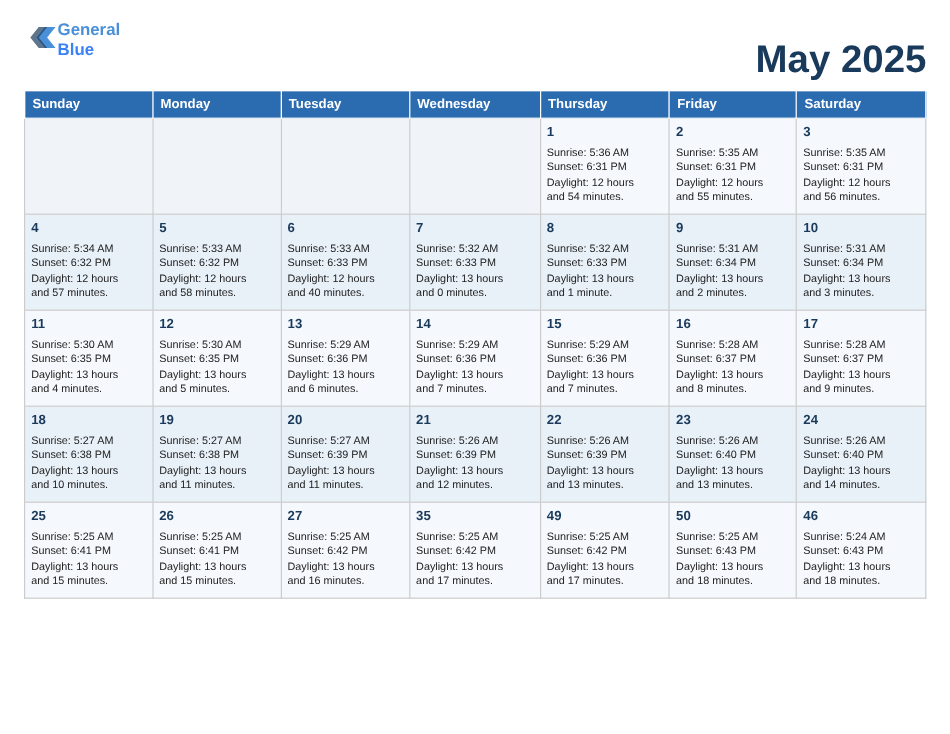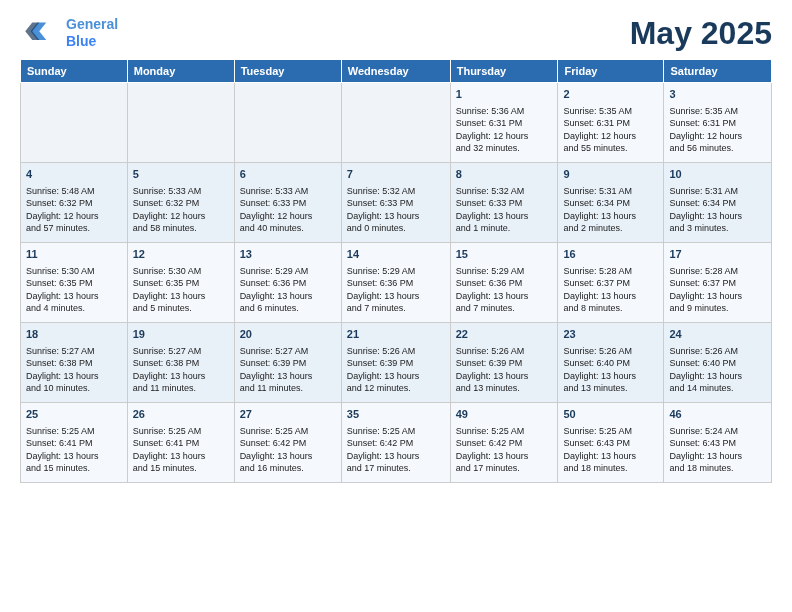--- a/index.html
+++ b/index.html
@@ -18,37 +18,38 @@
     }
     .header {
       display: flex;
       align-items: flex-start;
       justify-content: space-between;
       margin-bottom: 8px;
     }
     .logo {
       display: flex;
       align-items: center;
-      gap: 18px;
+      gap: 0;
     }
     .logo-text {
       font-size: 14px;
       font-weight: bold;
       color: #1a3a5c;
       line-height: 1.2;
     }
     .logo-text span {
       color: #4a90d9;
     }
     .logo-icon {
       width: 28px;
       height: 28px;
     }
     .title-block {
       text-align: right;
+      margin-top: 16px;
     }
     .main-title {
       font-size: 32px;
       font-weight: bold;
       color: #1a3a5c;
       line-height: 1.1;
     }
     .subtitle {
       font-size: 15px;
       color: #333;
@@ -131,41 +132,41 @@
     <tr>
           <td class="empty"></td>
           <td class="empty"></td>
           <td class="empty"></td>
           <td class="empty"></td>
           <td>
             <span class="day-num">1</span>
             <div>Sunrise: 5:36 AM</div>
             <div>Sunset: 6:31 PM</div>
             <div>Daylight: 12 hours</div>
-            <div>and 32 minutes.</div>
+            <div>and 54 minutes.</div>
           </td>
           <td>
             <span class="day-num">2</span>
             <div>Sunrise: 5:35 AM</div>
             <div>Sunset: 6:31 PM</div>
             <div>Daylight: 12 hours</div>
             <div>and 55 minutes.</div>
           </td>
           <td>
             <span class="day-num">3</span>
             <div>Sunrise: 5:35 AM</div>
             <div>Sunset: 6:31 PM</div>
             <div>Daylight: 12 hours</div>
             <div>and 56 minutes.</div>
           </td>
         </tr>
         <tr>
           <td>
             <span class="day-num">4</span>
-            <div>Sunrise: 5:48 AM</div>
+            <div>Sunrise: 5:34 AM</div>
             <div>Sunset: 6:32 PM</div>
             <div>Daylight: 12 hours</div>
             <div>and 57 minutes.</div>
           </td>
           <td>
             <span class="day-num">5</span>
             <div>Sunrise: 5:33 AM</div>
             <div>Sunset: 6:32 PM</div>
             <div>Daylight: 12 hours</div>
             <div>and 58 minutes.</div>

